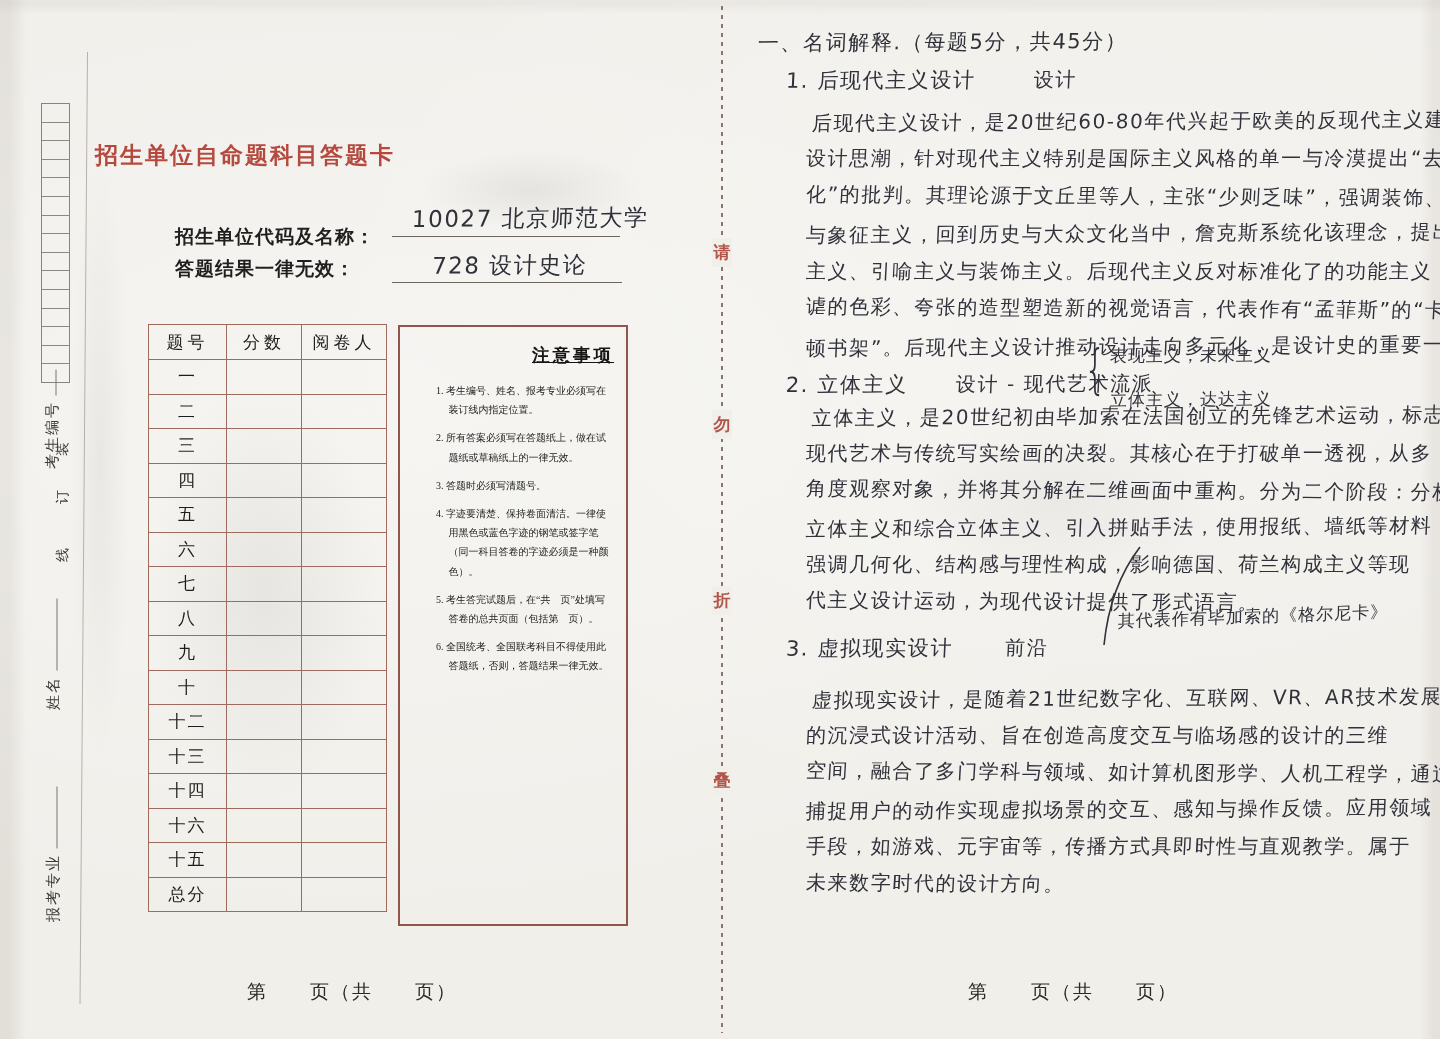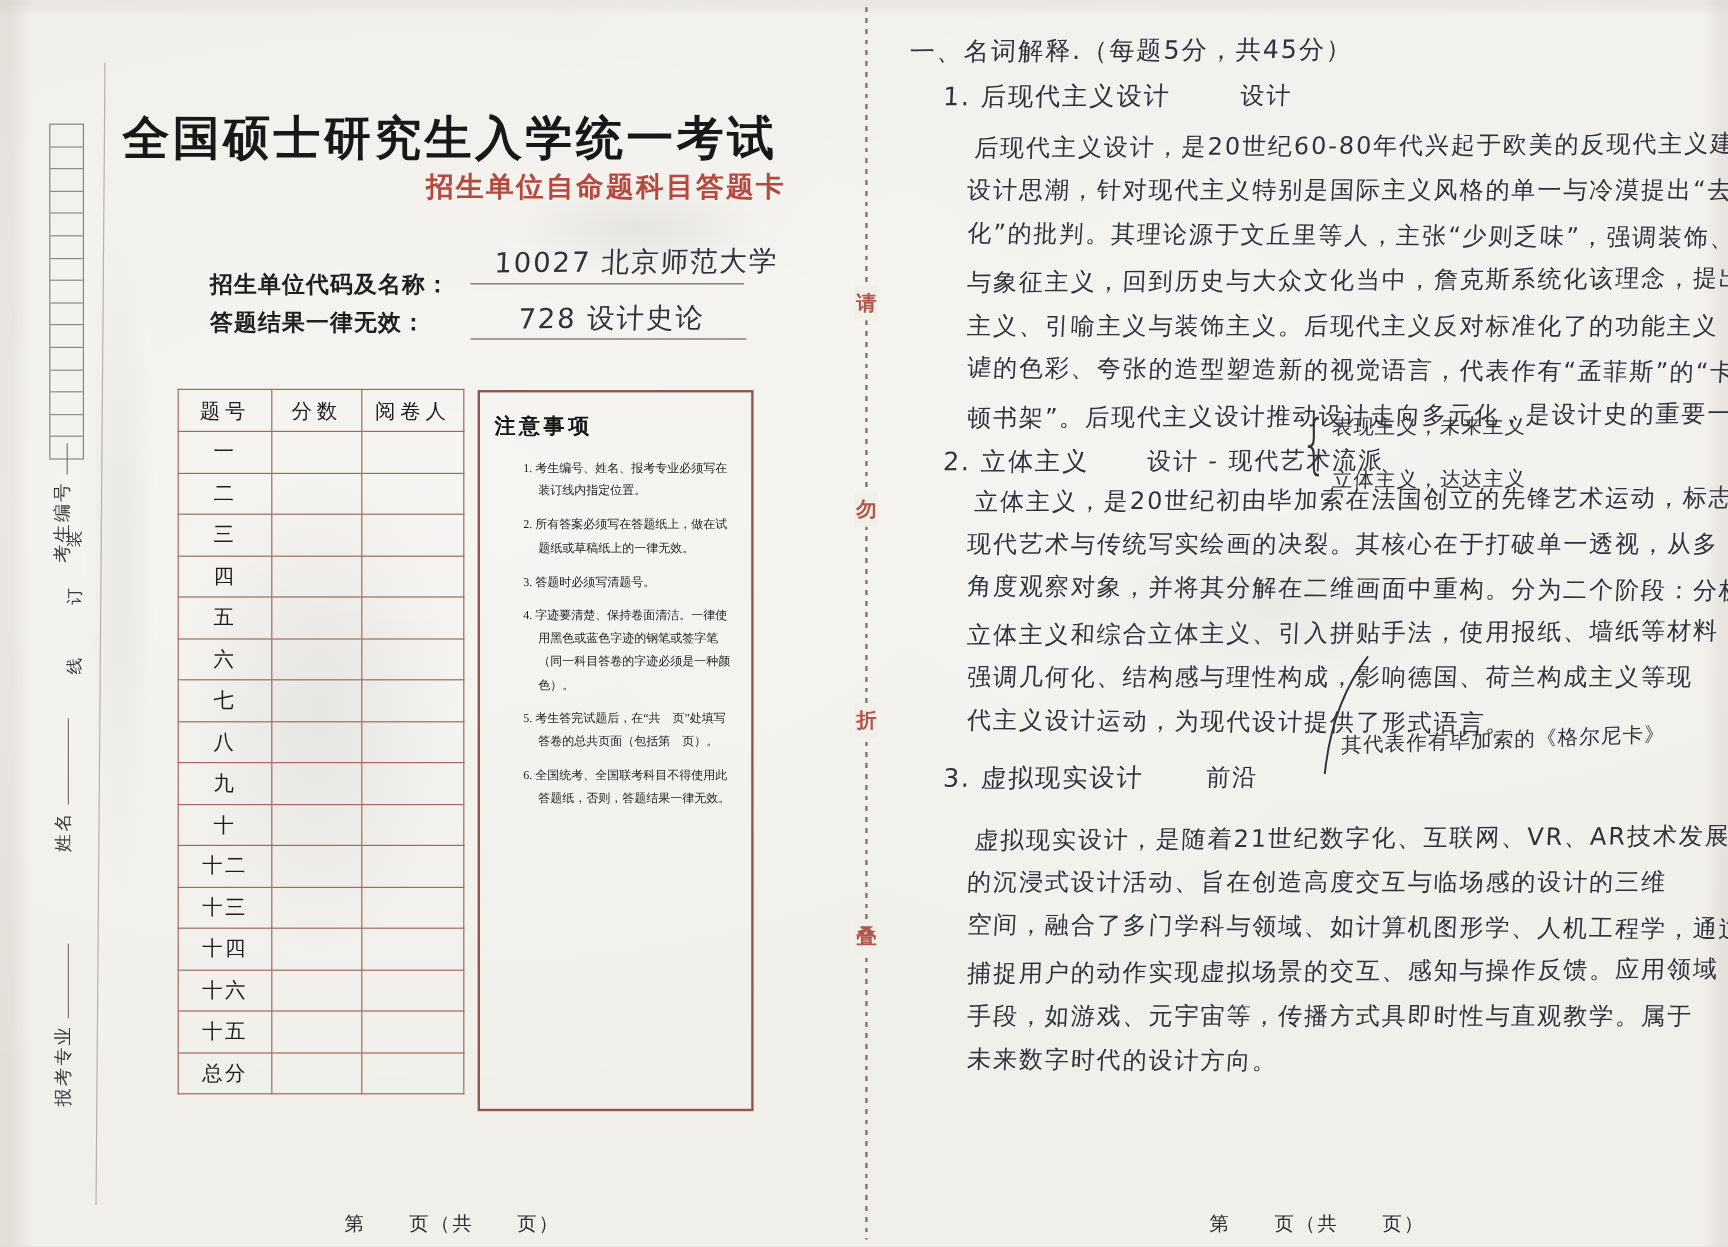--- a/index.html
+++ b/index.html
@@ -21,38 +21,38 @@
   .cand-grid{position:absolute;left:41px;top:103px;width:27px;border:1px solid #85857f;}
   .gcell{height:17.6px;border-bottom:1px solid #8a8a84;}
   .gcell:last-child{border-bottom:none;}
   .rot{position:absolute;transform:rotate(-90deg);white-space:nowrap;font-size:15px;color:#3a3a3a;letter-spacing:2px;text-align:center;}
   .rot .u{display:inline-block;border-bottom:1px solid #7a766f;height:12px;margin-left:5px;}
   .bchar{position:absolute;font-size:14px;color:#3a3a3a;transform:rotate(-90deg);}
 
   
   .main-title{position:absolute;left:95px;top:88px;width:560px;text-align:center;
     font-size:39px;font-weight:700;letter-spacing:3px;color:#181818;font-family:"Liberation Serif",serif;}
-  .sub-title{position:absolute;left:95px;top:140px;width:560px;text-align:right;
+  .sub-title{position:absolute;left:95px;top:140px;width:560px;text-align:left;
     font-size:23px;font-weight:600;letter-spacing:2px;color:#b5493e;}
   .form-label{position:absolute;left:175px;font-size:19px;letter-spacing:1px;color:#1f1f1f;font-weight:600;}
   .form-underline{position:absolute;height:1px;background:#6d675f;}
   .hw{font-family:"DejaVu Sans",sans-serif;color:#30313a;letter-spacing:1.5px;transform:skewX(-3deg) rotate(-.5deg);}
   .form-value{position:absolute;font-size:23px;}
 
   table.score{position:absolute;left:148px;top:324px;width:238px;border-collapse:collapse;table-layout:fixed;}
   table.score th,table.score td{border:1px solid #a06a5e;font-weight:400;text-align:center;color:#1d1d1d;}
   table.score th{height:32px;font-size:17px;letter-spacing:4px;}
   table.score td{height:31.5px;font-size:17px;letter-spacing:2px;}
 
   .notice{position:absolute;left:398px;top:325px;width:230px;height:601px;border:2px solid #8f564c;box-sizing:border-box;
     padding:16px 12px 0 12px;background:rgba(255,255,255,.0);}
-  .notice h3{margin:0 0 14px 0;text-align:left;font-size:17.5px;letter-spacing:3px;color:#151515;}
+  .notice h3{margin:0 0 14px 0;text-align:right;font-size:17.5px;letter-spacing:3px;color:#151515;text-decoration:underline;}
   .nitem{font-size:10px;line-height:1.92;color:#1d1d1d;margin-bottom:9px;text-indent:-1.25em;padding-left:1.25em;margin-left:24px;}
 
-  .footer{position:absolute;top:1010px;width:220px;text-align:right;font-size:16px;letter-spacing:2px;color:#2a2a2a;}
+  .footer{position:absolute;top:979px;width:220px;text-align:left;font-size:19px;letter-spacing:2px;color:#2a2a2a;}
 
   
   .fold-line{position:absolute;left:721px;top:6px;width:2px;height:1027px;
     background:repeating-linear-gradient(to bottom,#8a7370 0 4px,transparent 4px 9px);}
   .fold-char{position:absolute;left:712px;width:20px;text-align:center;font-size:17px;color:#b2554a;
     background:#f1efea;padding:3px 0;font-weight:600;}
 
   
   .hw-line{position:absolute;font-family:"DejaVu Sans",sans-serif;color:#30313a;font-size:20px;
     letter-spacing:1.6px;white-space:nowrap;transform:skewX(-3deg) rotate(-.3deg);}
@@ -101,21 +101,20 @@
       <div class="bchar" style="left: 56px; top: 488px;">订</div>
       <div class="bchar" style="left: 56px; top: 546px;">线</div>
     </div>
   <div class="rot" style="left:-12px;top:645px;width:130px;">
     <span>姓名</span><span class="u" style="width:72px"></span>
   </div>
   <div class="rot" style="left:-22px;top:845px;width:150px;">
     <span>报考专业</span><span class="u" style="width:62px"></span>
   </div>
 
-  <div class="main-title">全国硕士研究生入学统一考试</div>
   <div class="sub-title">招生单位自命题科目答题卡</div>
 
   <div class="form-label" style="top:224px;">招生单位代码及名称：</div>
   <div class="form-underline" style="left:392px;top:236px;width:228px;"></div>
   <div class="form-value hw" style="left:412px;top:203px;">10027  北京师范大学</div>
 
   <div class="form-label" style="top:256px;">答题结果一律无效：</div>
   <div class="form-underline" style="left:392px;top:282px;width:230px;"></div>
   <div class="form-value hw" style="left:432px;top:250px;">728  设计史论</div>
 

